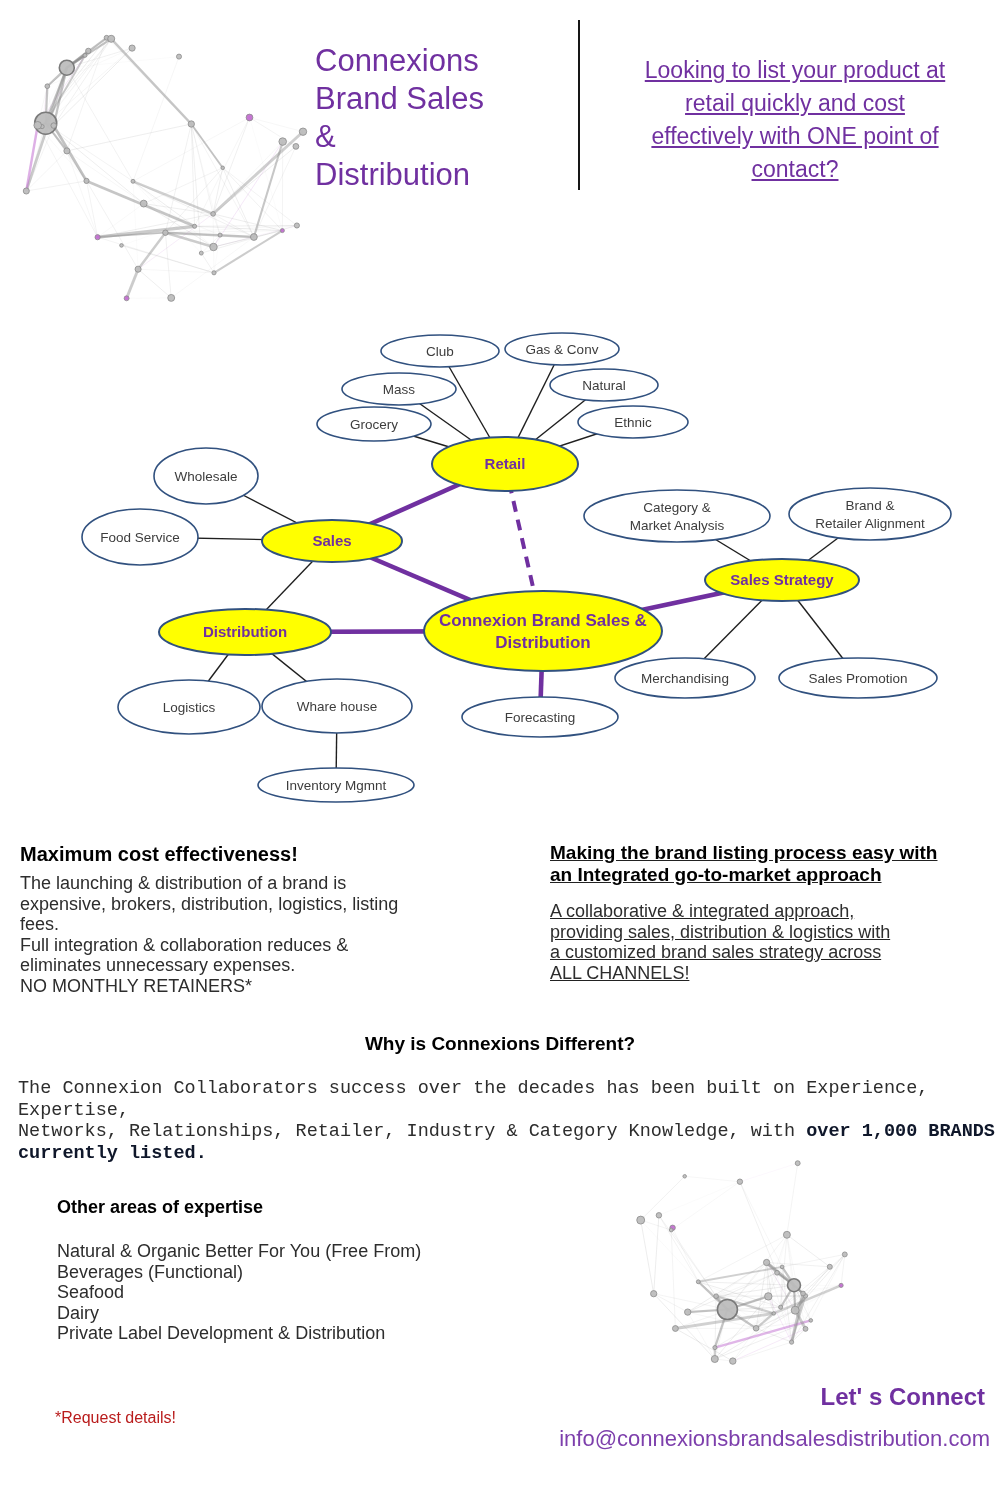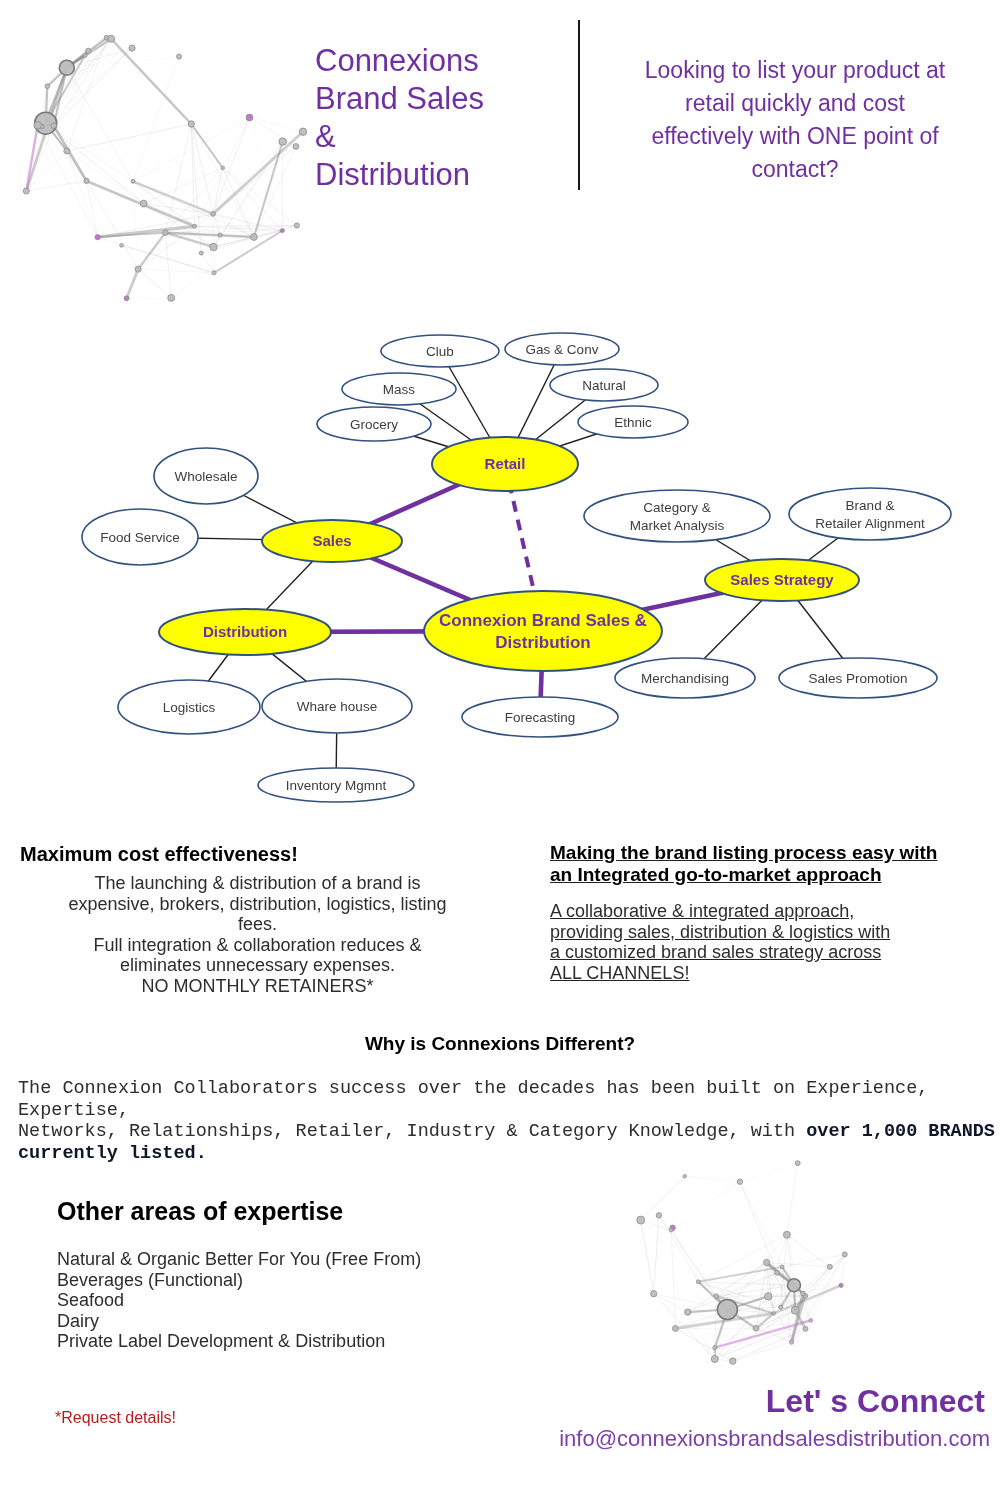--- a/index.html
+++ b/index.html
@@ -6,42 +6,42 @@
   .page{position:relative;width:1000px;height:1510px;background:#ffffff;overflow:hidden;
         font-family:"Liberation Sans","DejaVu Sans",sans-serif;color:#222;}
   .abs{position:absolute;}
   
   .net{position:absolute;}
   .net-top{left:8px;top:5px;}
   .brand-title{left:315px;top:42px;width:240px;text-align:left;color:#7030A0;
                font-size:31px;line-height:38px;white-space:pre-line;}
   .header-divider{left:578px;top:20px;width:2px;height:170px;background:#161616;}
   .tagline{left:596px;top:54px;width:398px;text-align:center;color:#7030A0;
-           font-size:23px;line-height:33px;white-space:pre-line;}
+           font-size:23px;line-height:33px;white-space:pre-line;text-decoration:underline;}
   
   .diagram{left:0;top:320px;}
   
   section{position:absolute;}
   section h2{margin:0;font-size:20px;color:#000;white-space:pre-line;}
   section .body{margin:0;font-size:18px;line-height:20.5px;color:#2d2d2d;white-space:pre-line;}
   .sec-cost{left:20px;top:843px;width:475px;}
-  .sec-cost .body{margin-top:7px;text-align:center;}
+  .sec-cost .body{margin-top:7px;}
   .sec-listing{left:550px;top:842px;width:445px;text-decoration:underline;}
   .sec-listing h2{font-size:19px;line-height:22px;}
   .sec-listing .body{margin-top:15px;}
   .sec-why-h{left:0;top:1033px;width:1000px;text-align:center;font-size:19px;font-weight:bold;color:#000;}
   .sec-why-p{left:18px;top:1078px;width:978px;font-size:18.5px;line-height:21.5px;color:#2d2d2d;white-space:pre-line;font-family:Liberation Mono, monospace;}
   .sec-why-p .bold-tail{font-weight:bold;color:#0f172a;}
   .sec-expertise{left:57px;top:1197px;width:500px;}
-  .sec-expertise h2{font-size:25px;}
+  .sec-expertise h2{font-size:18px;}
   .sec-expertise ul{list-style:none;margin:23px 0 0 0;padding:0;}
   .sec-expertise li{font-size:18px;line-height:20.5px;color:#2d2d2d;}
   .request-note{left:55px;top:1389px;font-size:16px;color:#b91c1c;margin-top:20px;}
   .net-bottom{left:597px;top:1132px;}
-  .connect{right:15px;top:1383px;font-size:32px;font-weight:bold;color:#7030A0;}
+  .connect{right:15px;top:1383px;font-size:24px;font-weight:bold;color:#7030A0;}
   .email{right:10px;top:1426px;font-size:22px;color:#7d3fac;}
 </style>
 </head>
 <body>
 
 <div class="page">
 
   <svg class="net net-top" id="net-top" width="322" height="318" viewBox="0 0 322 318">
       <line x1="214.7" y1="162.8" x2="157.4" y2="227.7" stroke="#909090" stroke-width="0.70" stroke-opacity="0.19"></line>
       <line x1="214.7" y1="162.8" x2="288.9" y2="220.5" stroke="#909090" stroke-width="0.70" stroke-opacity="0.16"></line>

